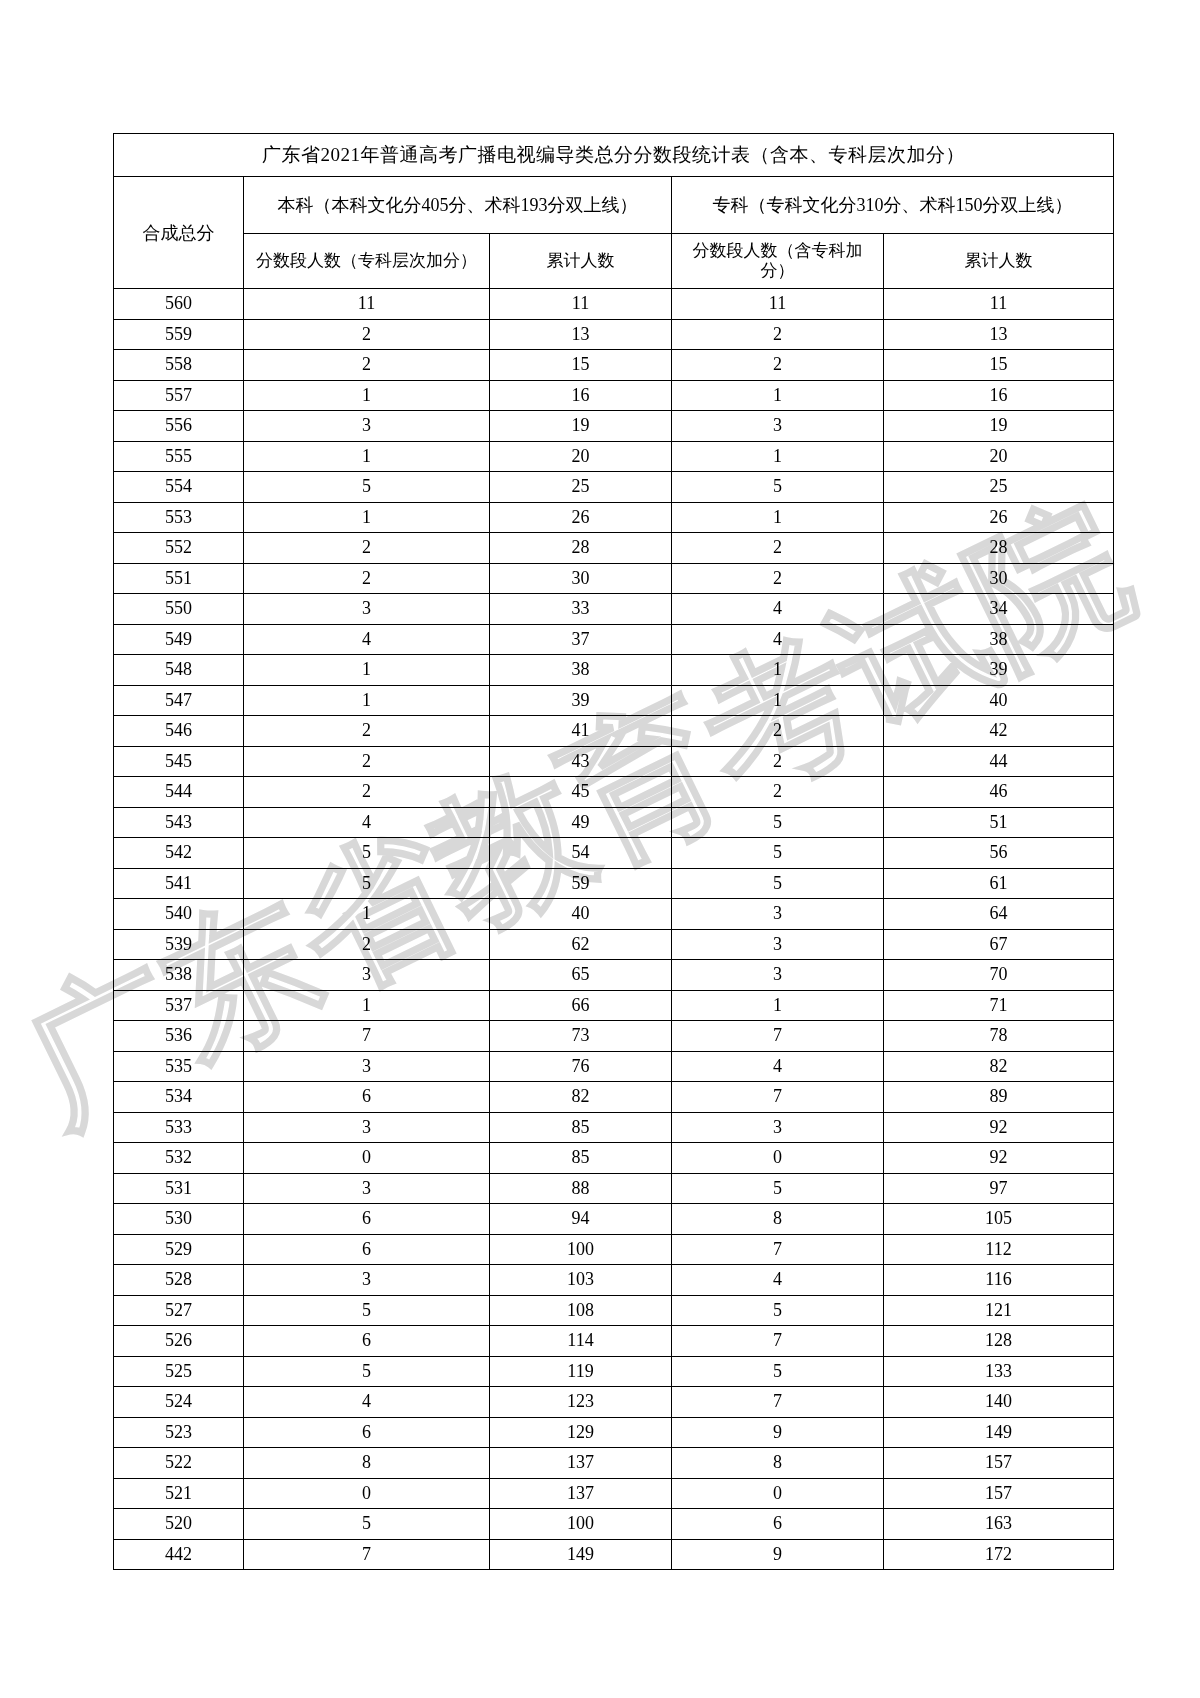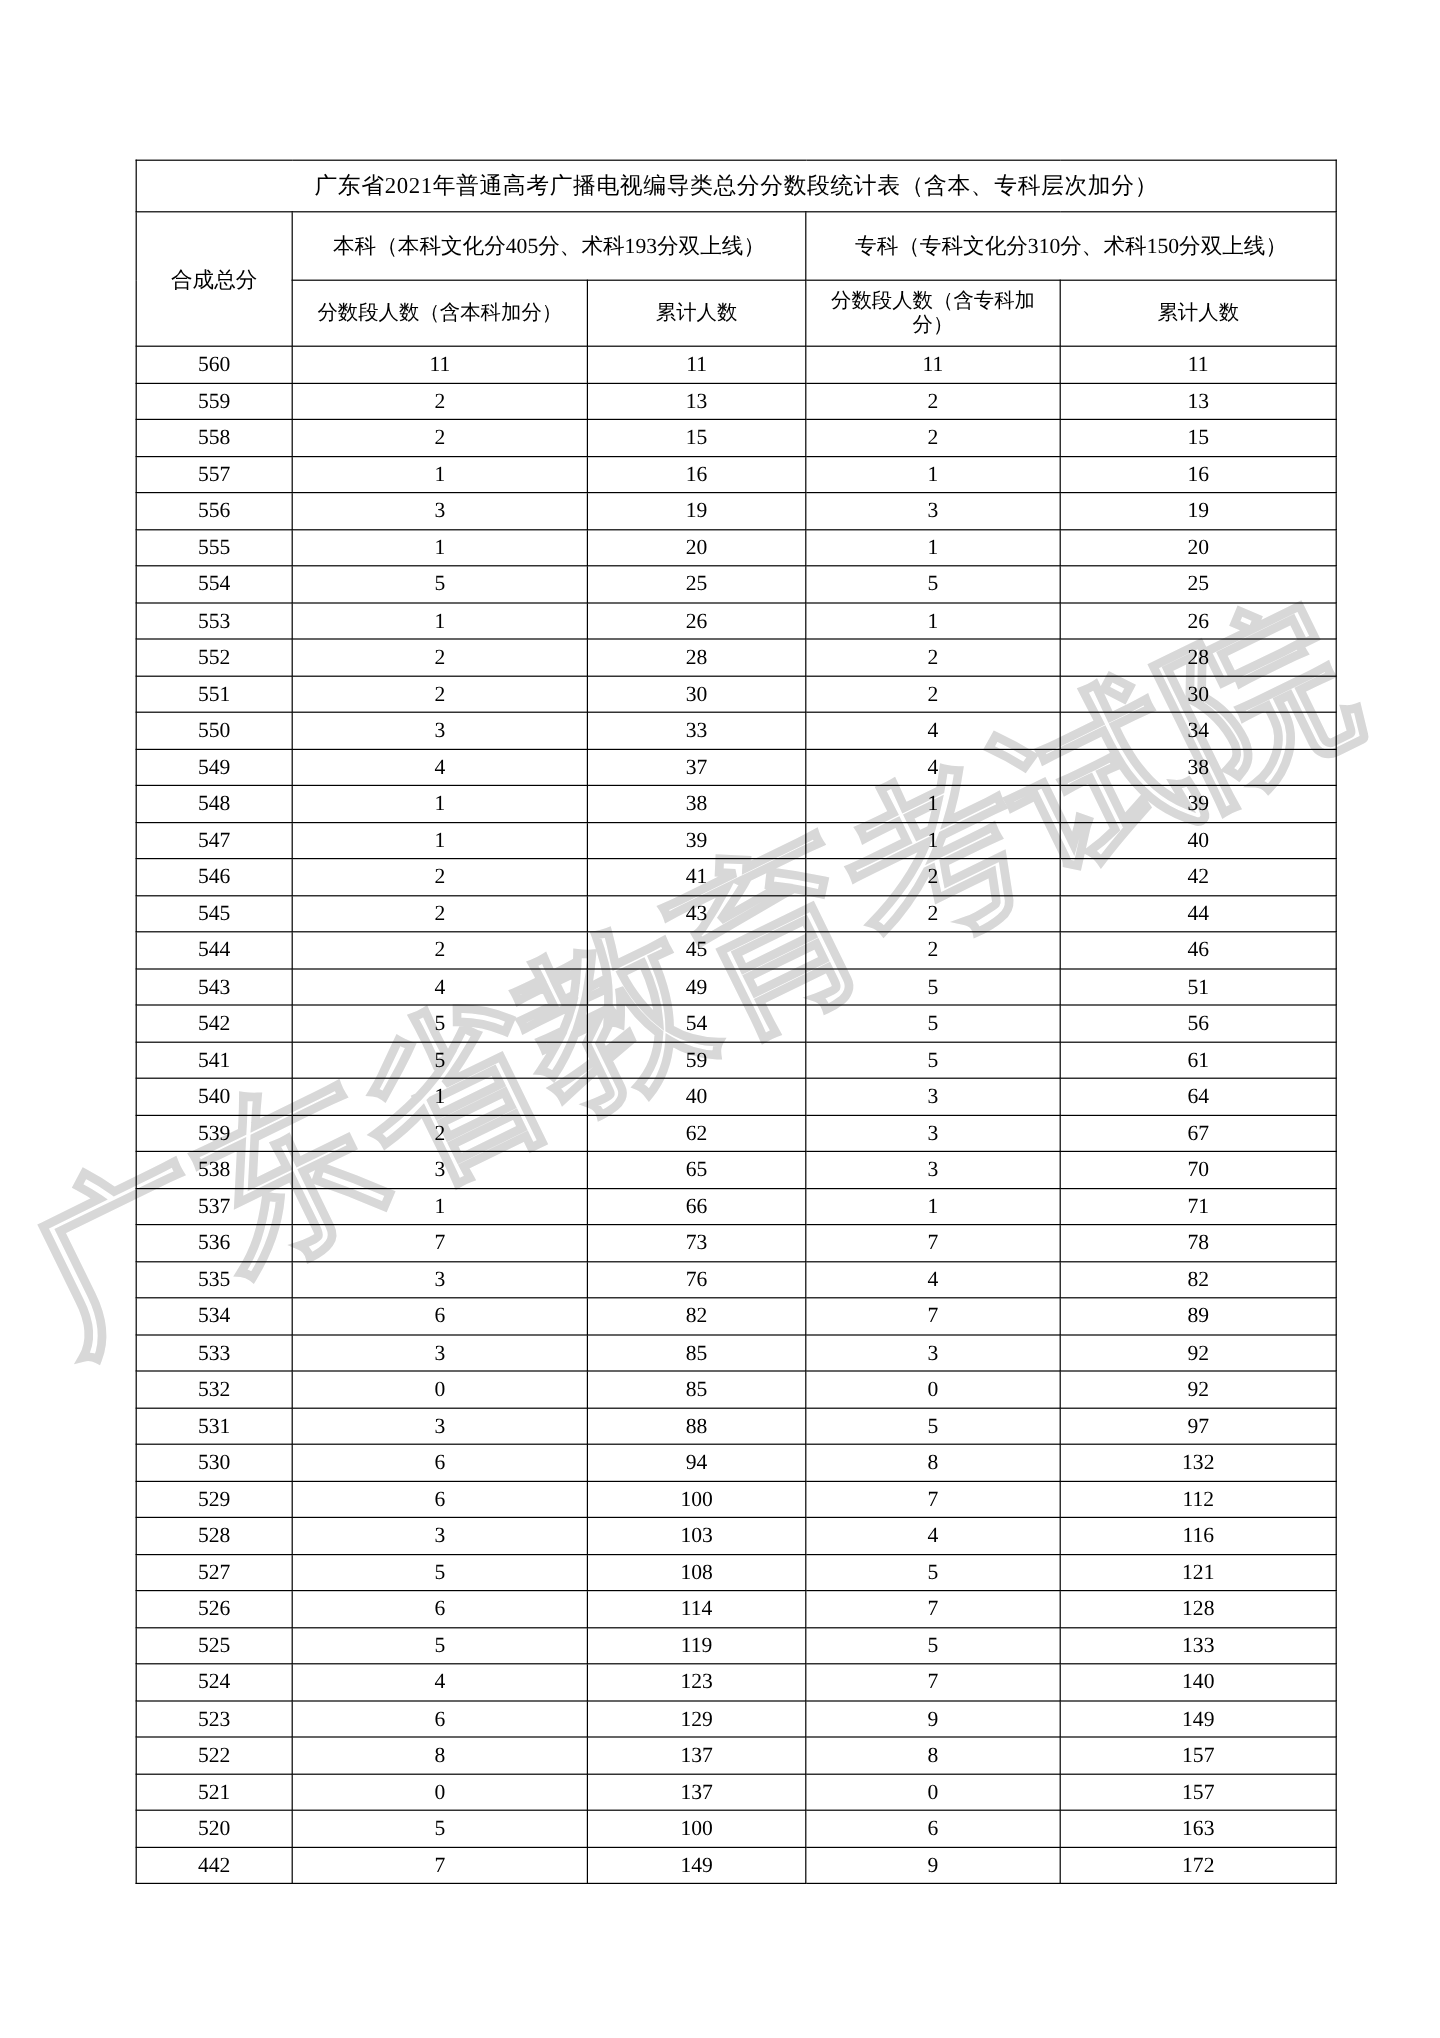--- a/index.html
+++ b/index.html
@@ -137,21 +137,21 @@
     <thead>
       <tr>
         <td class="title-cell" colspan="5">广东省2021年普通高考广播电视编导类总分分数段统计表（含本、专科层次加分）</td>
       </tr>
       <tr>
         <td class="corner-cell" rowspan="2">合成总分</td>
         <td class="grp-head" colspan="2">本科（本科文化分405分、术科193分双上线）</td>
         <td class="grp-head" colspan="2">专科（专科文化分310分、术科150分双上线）</td>
       </tr>
       <tr>
-        <td class="sub-head">分数段人数（含本科加分）</td>
+        <td class="sub-head">分数段人数（专科层次加分）</td>
         <td class="sub-head center">累计人数</td>
         <td class="sub-head">分数段人数（含专科加分）</td>
         <td class="sub-head center">累计人数</td>
       </tr>
     </thead>
     <tbody id="table-body">
         <tr>
           <td class="data">560</td>
           <td class="data">11</td>
           <td class="data">11</td>
@@ -359,21 +359,21 @@
           <td class="data">3</td>
           <td class="data">88</td>
           <td class="data">5</td>
           <td class="data">97</td>
         </tr>
         <tr>
           <td class="data">530</td>
           <td class="data">6</td>
           <td class="data">94</td>
           <td class="data">8</td>
-          <td class="data">132</td>
+          <td class="data">105</td>
         </tr>
         <tr>
           <td class="data">529</td>
           <td class="data">6</td>
           <td class="data">100</td>
           <td class="data">7</td>
           <td class="data">112</td>
         </tr>
         <tr>
           <td class="data">528</td>

